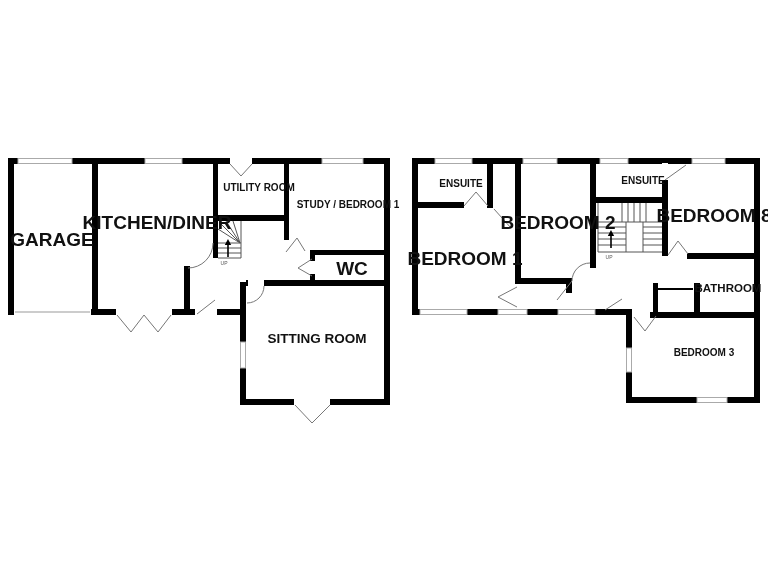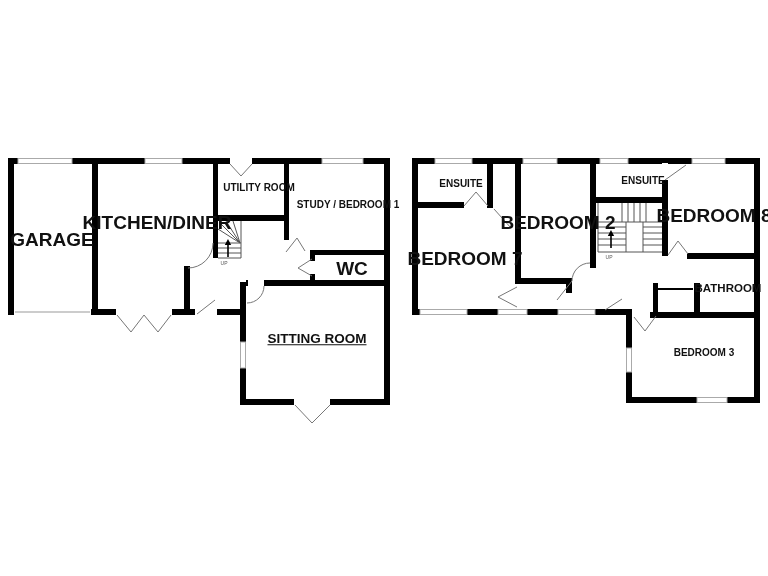--- a/index.html
+++ b/index.html
@@ -187,25 +187,25 @@
         <polygon points="611,230 607.8,236 614.2,236" fill="#000000" stroke="none"></polygon>
       </g>
     </g>
   </svg>
 
   <div class="room-label fs13" style="left:52px;top:239px;">GARAGE</div>
   <div class="room-label fs13" style="left:157px;top:222px;">KITCHEN/DINER</div>
   <div class="room-label fs105" style="left:251px;top:188px;">UTILITY ROOM</div>
   <div class="room-label fs105" style="left:340px;top:205px;">STUDY / BEDROOM 1</div>
   <div class="room-label fs13" style="left:352px;top:268px;text-align:right;">WC</div>
-  <div class="room-label fs135" style="left:317px;top:339px;text-decoration:underline;">SITTING ROOM</div>
+  <div class="room-label fs135" style="left:317px;top:339px;">SITTING ROOM</div>
   <div class="up-label" style="left:224px;top:263px;">UP</div>
 
   <div class="room-label fs125" style="left:451px;top:184px;">ENSUITE</div>
-  <div class="room-label fs13" style="left:465px;top:258px;">BEDROOM 7</div>
+  <div class="room-label fs13" style="left:465px;top:258px;">BEDROOM 1</div>
   <div class="room-label fs13" style="left:558px;top:222px;text-align:right;">BEDROOM 2</div>
   <div class="room-label fs125" style="left:633px;top:181px;">ENSUITE</div>
   <div class="room-label fs13" style="left:714px;top:215px;">BEDROOM 8</div>
   <div class="room-label fs115" style="left:728px;top:289px;">BATHROOM</div>
   <div class="room-label fs125" style="left:694px;top:353px;">BEDROOM 3</div>
   <div class="up-label" style="left:609px;top:257px;">UP</div>
 
 </div>
 
 </body></html>

